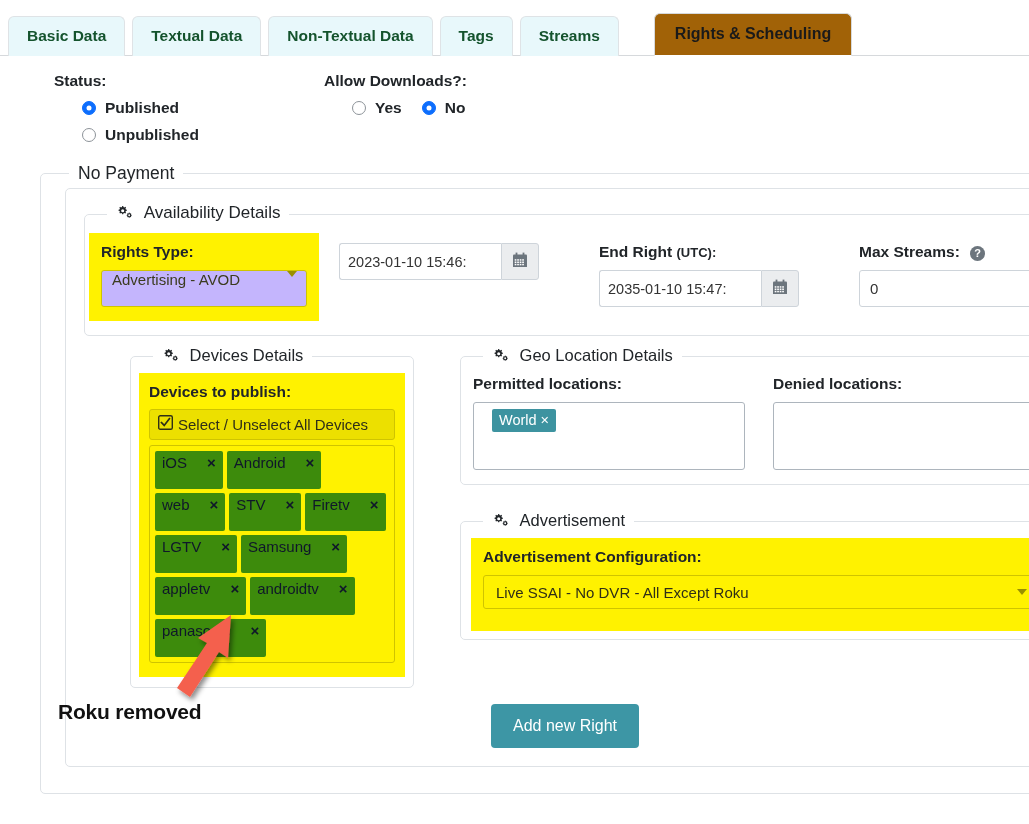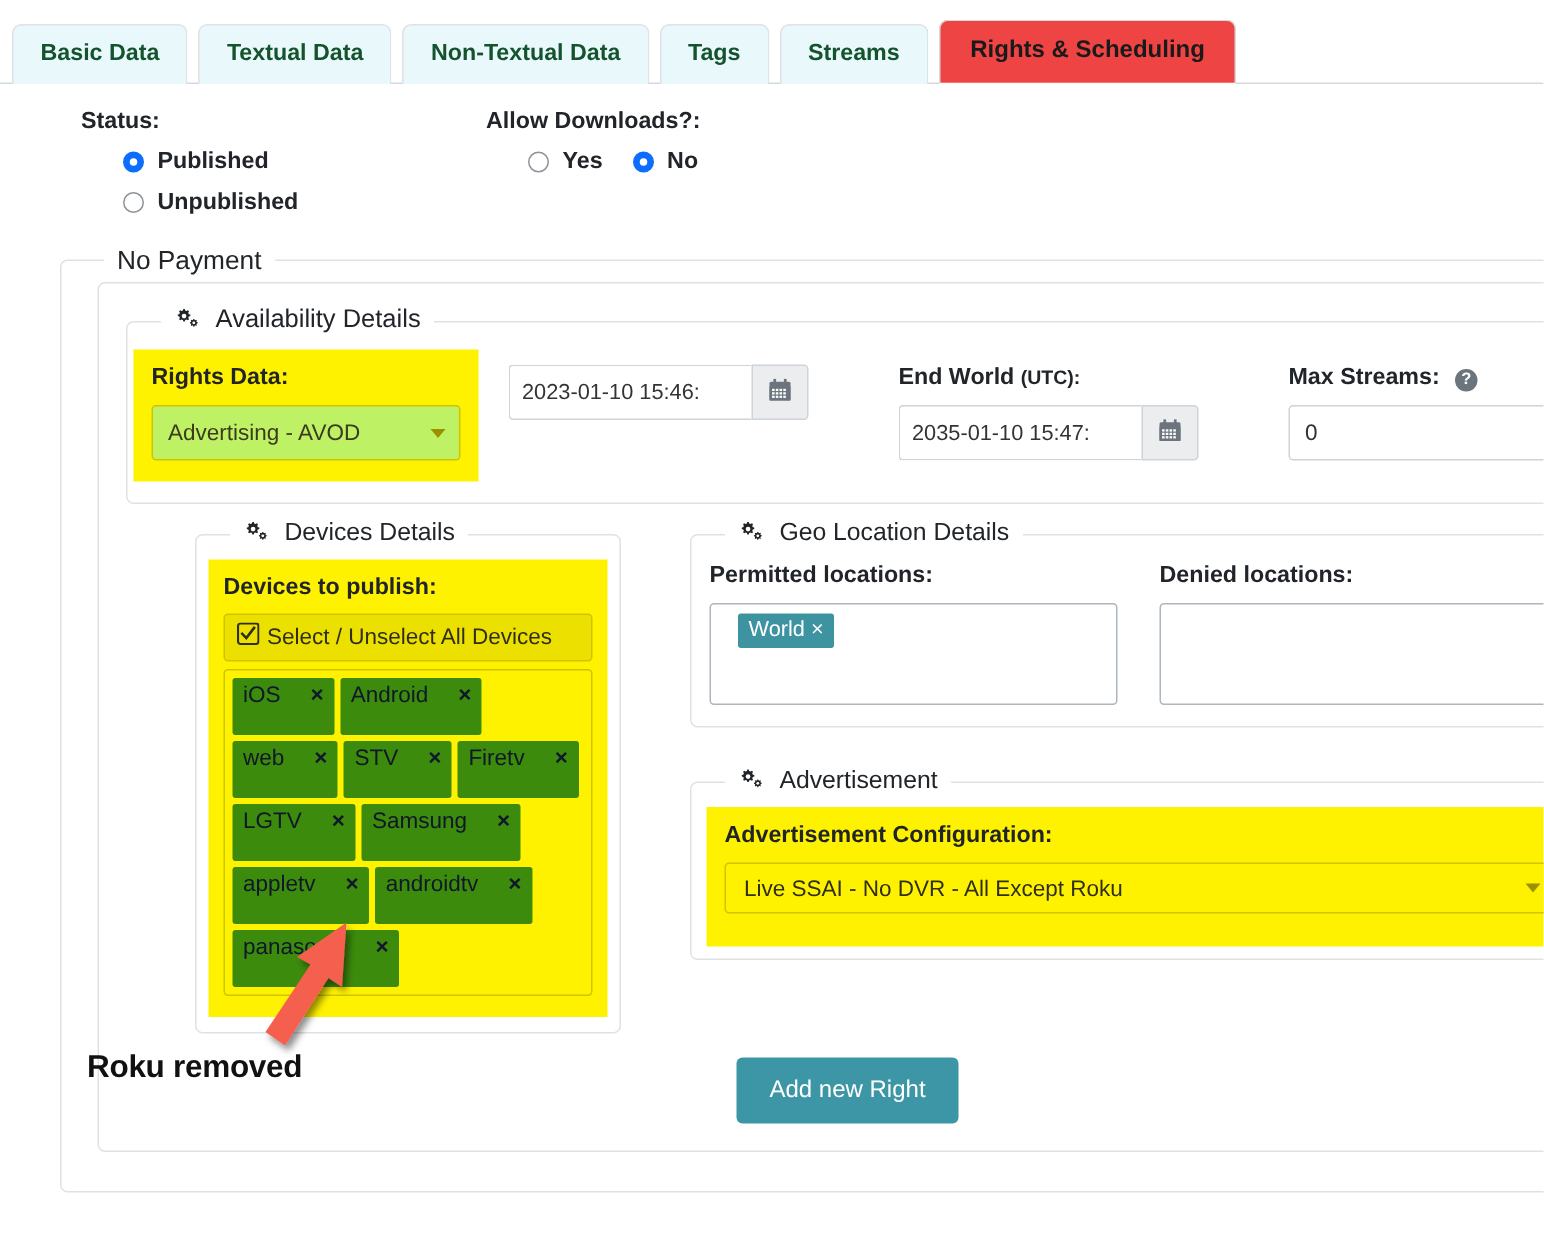--- a/index.html
+++ b/index.html
@@ -34,26 +34,27 @@
     font-weight: bold;
     font-size: 15.5px;
     padding: 10px 18px 11px 18px;
     line-height: 1.15;
     position: relative;
     bottom: -1px;
     cursor: pointer;
     white-space: nowrap;
   }
   .tab.active {
-    background: #ef4444;
+    background: #a16207;
     color: #1a1a1a;
     border-color: #d6d9dc;
     border-bottom: 1px solid #ffffff;
     padding: 11px 20px 12px 20px;
     font-size: 16px;
+    margin-left: 28px;
   }
 
   
   .status-row {
     display: flex;
     padding: 16px 0 0 54px;
     gap: 0;
   }
   .status-col { width: 270px; }
   .fld-label {
@@ -143,25 +144,25 @@
   .cell-start { width: 230px; margin-left: 20px; padding-top: 10px; }
   .cell-end { width: 230px; margin-left: 30px; padding-top: 10px; }
   .cell-max { width: 205px; margin-left: 30px; padding-top: 10px; }
 
   .lbl { font-weight: bold; font-size: 15.5px; margin-bottom: 9px; display: block; }
   .lbl .unit { font-size: 13px; font-weight: bold; }
 
   .select-yellow {
     width: 100%;
     height: 37px;
-    background: #bef264;
+    background: #c4b5fd;
     border: 1px solid #cfc400;
     border-radius: 3px;
     display: flex;
-    align-items: center;
+    align-items: flex-start;
     padding: 0 10px;
     font-size: 15px;
     color: #3b3b1f;
     position: relative;
     cursor: pointer;
   }
   .caret {
     position: absolute;
     right: 9px;
     width: 0; height: 0;
@@ -419,21 +420,21 @@
               <circle cx="13.2" cy="10.2" r="0.95" fill="#ffffff"></circle>
             </g>
           </svg>
         </span>
         <span>Availability Details</span>
       </legend>
 
       <div class="avail-grid">
 
         <div class="cell cell-rights">
-          <span class="lbl">Rights Data:</span>
+          <span class="lbl">Rights Type:</span>
           <div class="select-yellow">
             <span>Advertising - AVOD</span>
             <span class="caret"></span>
           </div>
         </div>
 
         <div class="cell cell-start">
           <div class="date-group">
             <div class="date-input">2023-01-10 15:46:</div>
             <div class="date-btn">
@@ -458,21 +459,21 @@
                       <rect x="10.2" y="11.8" width="1.7" height="1.5"></rect>
                   </g>
                 </svg>
               </span>
             </div>
           </div>
         </div>
 
         <div class="cell cell-end">
           <span class="lbl">
-            <span>End World</span>
+            <span>End Right</span>
             <span class="unit">(UTC):</span>
           </span>
           <div class="date-group">
             <div class="date-input">2035-01-10 15:47:</div>
             <div class="date-btn">
               <span>
                 <svg width="16" height="16" viewBox="0 0 16 16">
                   <rect x="1" y="2.5" width="14" height="12.5" rx="1" fill="#6c757d"></rect>
                   <rect x="1" y="5.6" width="14" height="9.4" fill="#6c757d"></rect>
                   <rect x="3.6" y="0.6" width="1.8" height="3" fill="#6c757d"></rect>

